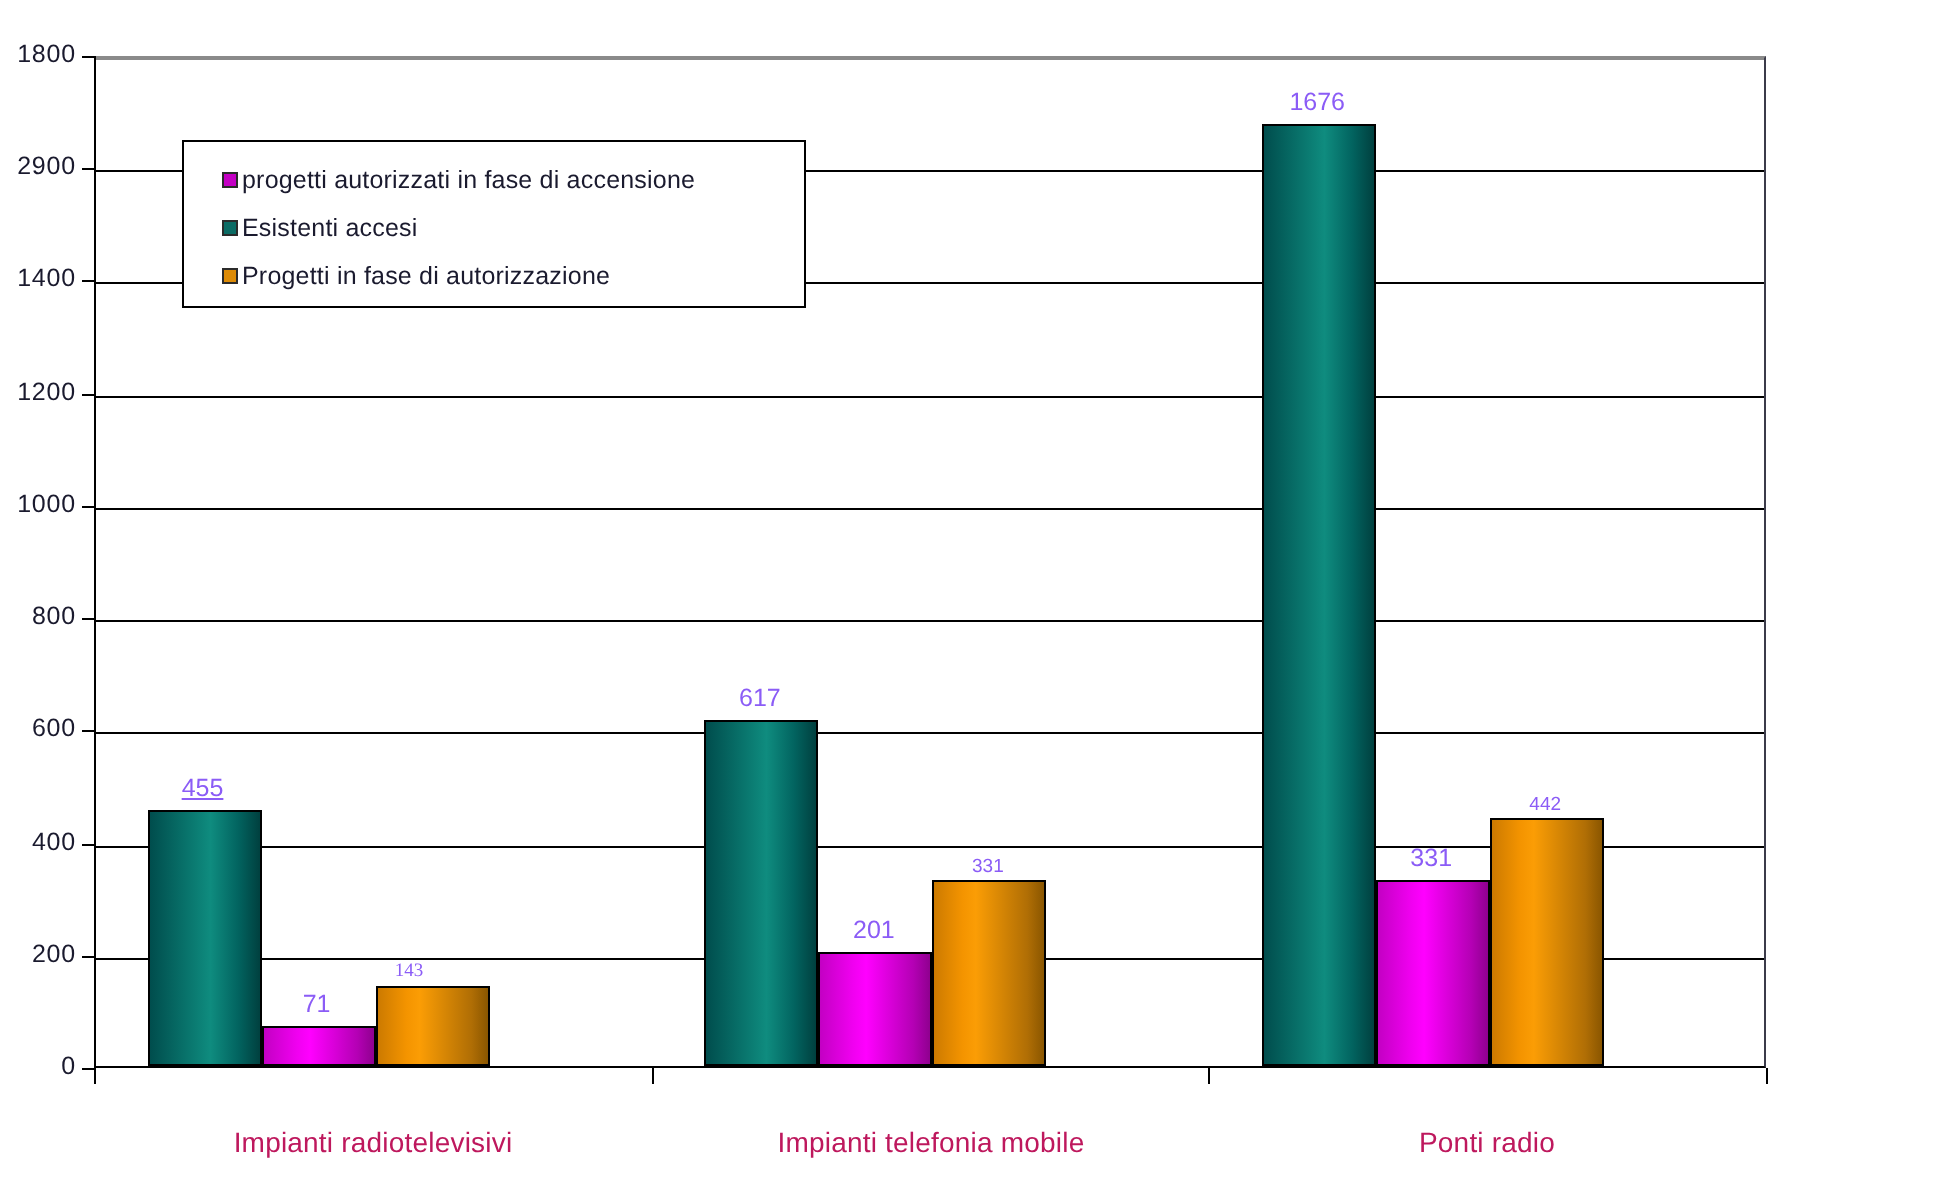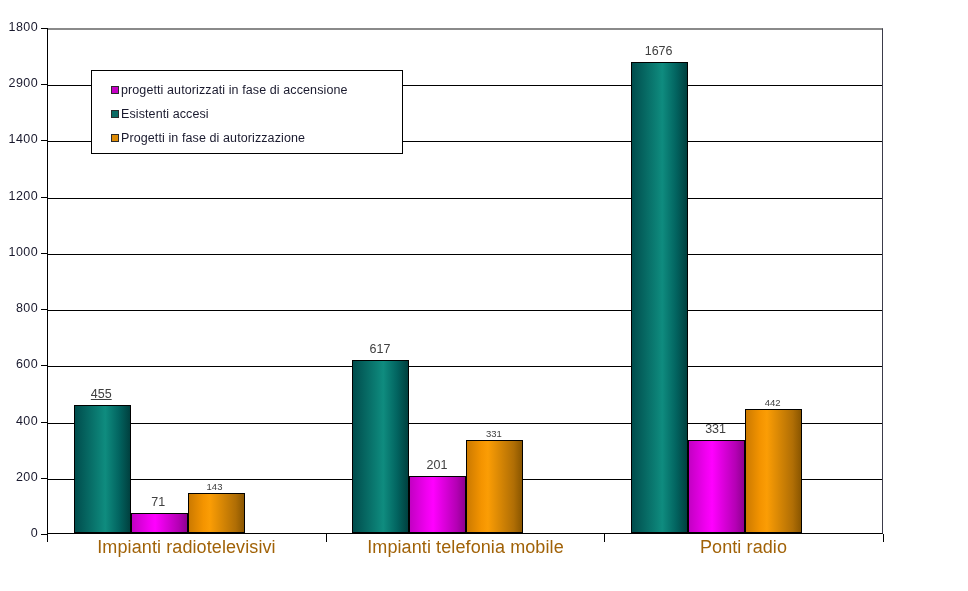--- a/index.html
+++ b/index.html
@@ -75,25 +75,25 @@
   
   .x-sep {
     position: absolute;
     top: 534px;
     width: 1px;
     height: 8px;
     background: #000000;
   }
   .x-cat-label {
     position: absolute;
-    top: 540px;
-    font-size: 18px;
+    top: 564px;
+    font-size: 14px;
     line-height: 14px;
     text-align: center;
-    color: #a16207;
+    color: #be185d;
     white-space: nowrap;
     letter-spacing: 0.1px;
   }
 
   
   .bar {
     position: absolute;
     bottom: 0;
     box-sizing: border-box;
     border: 1px solid #000000;
@@ -104,21 +104,21 @@
   .bar.series1 {
     background: linear-gradient(to right, #c300c3 0%, #f000f0 30%, #ff00ff 42%, #b400b4 85%, #8f008f 100%);
   }
   .bar.series2 {
     background: linear-gradient(to right, #cc7a00 0%, #f49400 26%, #fb9d05 38%, #b06e05 85%, #8a5600 100%);
   }
 
   .bar-value {
     position: absolute;
     text-align: center;
-    color: #404040;
+    color: #8b5cf6;
     white-space: nowrap;
     line-height: 13px;
   }
   .bar-value.big { font-size: 12.5px; }
   .bar-value.small { font-size: 9.5px; }
 
   
   .legend-box {
     position: absolute;
     left: 91px;
@@ -233,21 +233,21 @@
       <div class="x-sep" style="left: 604px;"></div>
       <div class="x-sep" style="left: 883px;"></div>
       <div class="x-cat-label" style="left: 47px; width: 279px;">Impianti radiotelevisivi</div>
       <div class="x-cat-label" style="left: 326px; width: 279px;">Impianti telefonia mobile</div>
       <div class="x-cat-label" style="left: 604px; width: 279px;">Ponti radio</div>
     </div>
 
   <div id="value-labels">
       <div class="bar-value big" style="left: 52.78px; width: 97px; top: 388.094px; text-decoration: underline;">455</div>
       <div class="bar-value big" style="left: 109.78px; width: 97px; top: 496.041px;">71</div>
-      <div class="bar-value small" style="left: 166px; width: 97px; top: 479.801px;">143</div>
+      <div class="bar-value small" style="left: 156px; width: 97px; top: 479.801px; font-family: Liberation Serif, serif;">143</div>
       <div class="bar-value big" style="left: 331.447px; width: 97px; top: 342.554px;">617</div>
       <div class="bar-value big" style="left: 388.447px; width: 97px; top: 459.497px;">201</div>
       <div class="bar-value small" style="left: 445.447px; width: 97px; top: 426.952px;">331</div>
       <div class="bar-value big" style="left: 610.113px; width: 97px; top: 44.8578px;">1676</div>
       <div class="bar-value big" style="left: 667.113px; width: 97px; top: 422.952px;">331</div>
       <div class="bar-value small" style="left: 724.113px; width: 97px; top: 395.749px; text-align: center;">442</div>
     </div>
 
   <div class="legend-box">
     <div class="legend-row">

